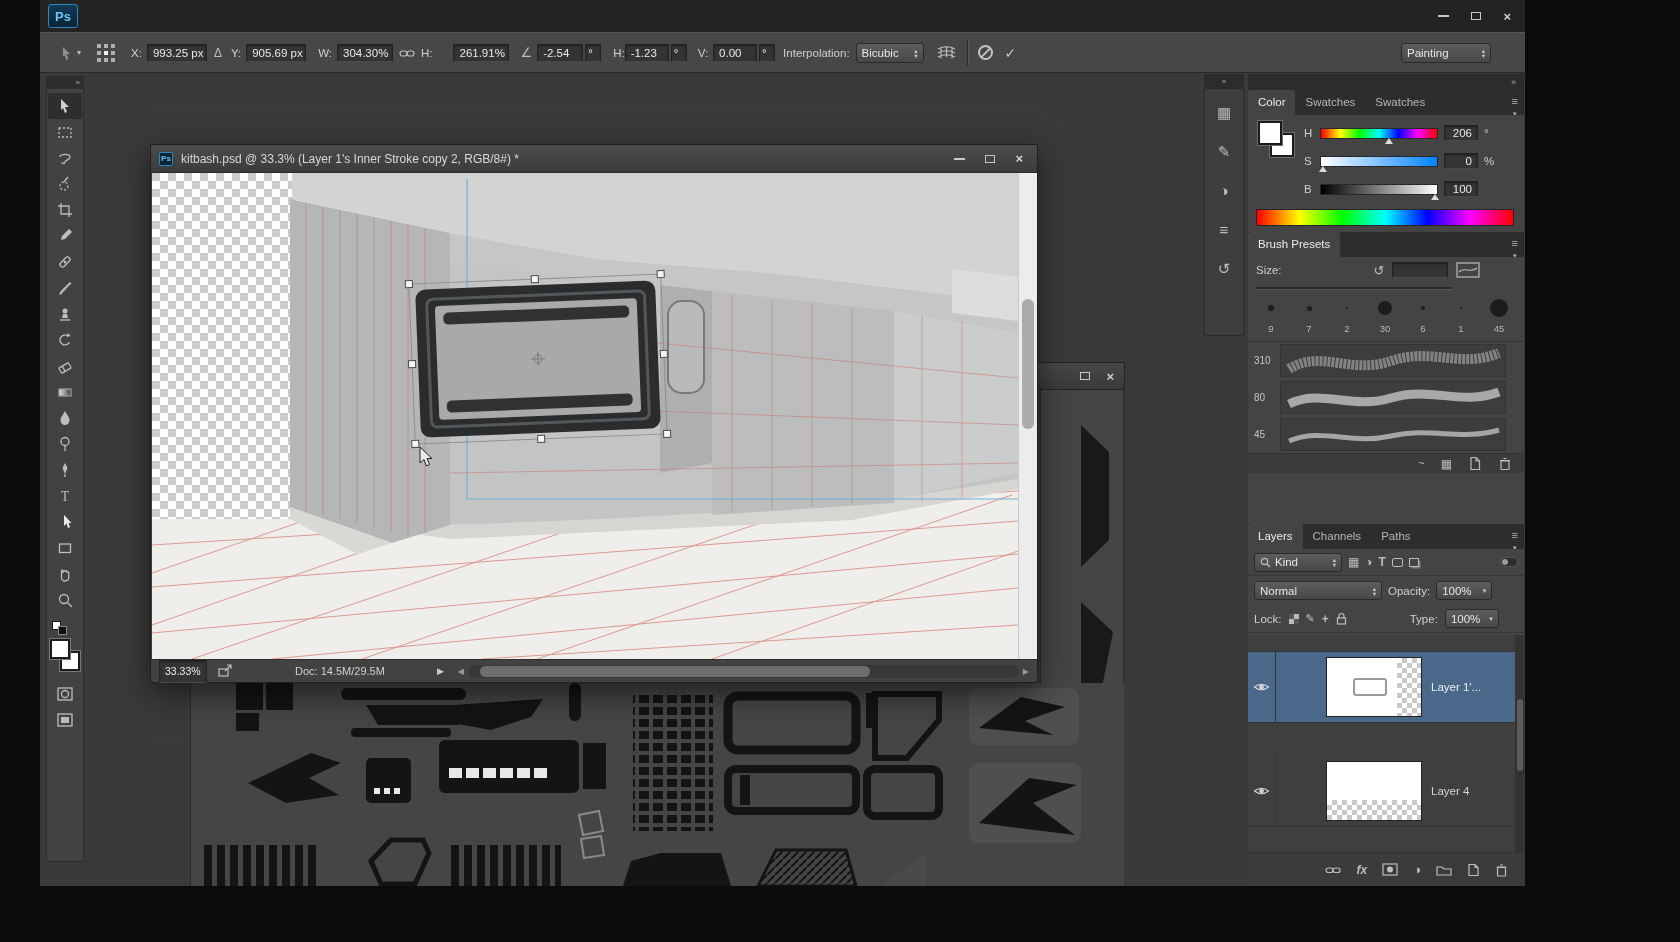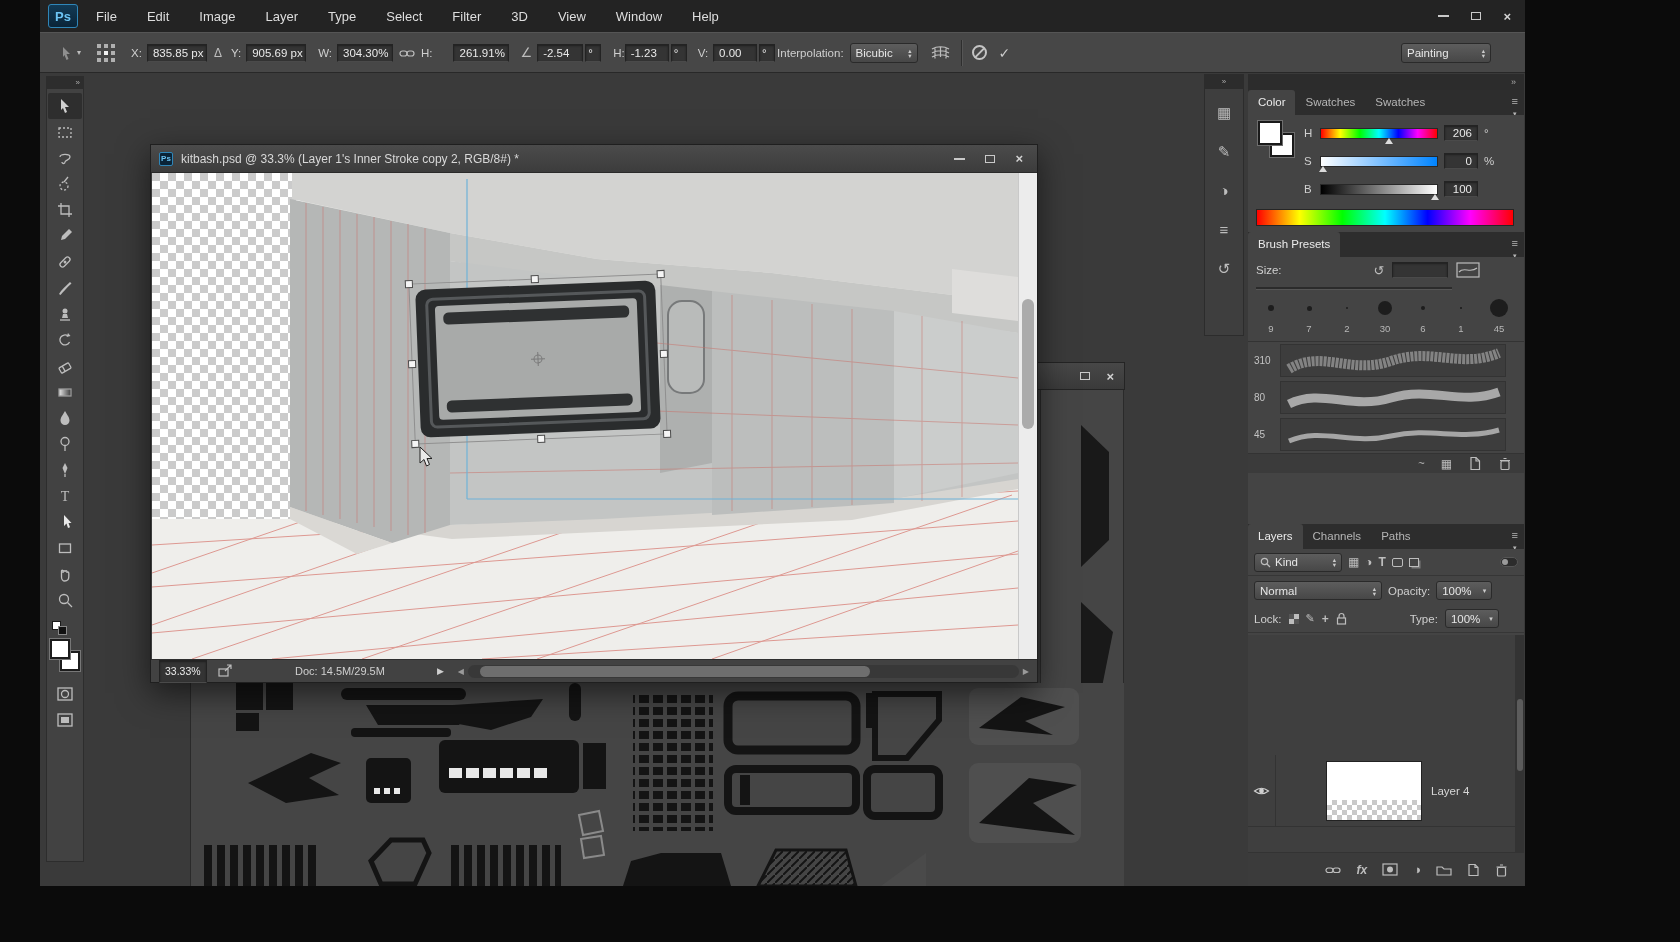--- a/index.html
+++ b/index.html
@@ -29,33 +29,20 @@
 .sep-v{width:1px;height:26px;background:#2e2e2e;box-shadow:1px 0 0 #555}
 .row-flex{display:flex;align-items:center}
 </style>
 </head>
 <body>
 
 <div id="app">
 
   <div class="abs" style="left:0;top:0;width:1485px;height:32px;background:#232323;display:flex;align-items:center">
     <div style="margin-left:8px;width:30px;height:24px;background:linear-gradient(#123a55,#0a2438);border:1px solid #2f86b8;border-radius:3px;color:#6cc4f4;font-weight:bold;font-size:13px;display:flex;align-items:center;justify-content:center">Ps</div>
-    <div style="display:flex;gap:26px;margin-left:16px">
-      <span class="menu-item">File</span>
-      <span class="menu-item">Edit</span>
-      <span class="menu-item">Image</span>
-      <span class="menu-item">Layer</span>
-      <span class="menu-item">Type</span>
-      <span class="menu-item">Select</span>
-      <span class="menu-item">Filter</span>
-      <span class="menu-item">3D</span>
-      <span class="menu-item">View</span>
-      <span class="menu-item">Window</span>
-      <span class="menu-item">Help</span>
-    </div>
     <div style="margin-left:auto;margin-right:14px;display:flex;gap:22px;align-items:center">
       <span class="wc-min"></span>
       <span class="wc-box"></span>
       <span class="wc-x">×</span>
     </div>
   </div>
 
   <div class="abs row-flex" style="left:0;top:32px;width:1485px;height:41px;background:#474747;border-bottom:1px solid #282828;border-top:1px solid #555">
     <div style="margin-left:18px;display:flex;align-items:center;gap:3px">
       <svg width="16" height="16" class="mini-svg">
@@ -68,42 +55,42 @@
         <i style="width:4px;height:4px;background:#b0b0b0"></i>
         <i style="width:4px;height:4px;background:#b0b0b0"></i>
       <i style="width:4px;height:4px;background:#b0b0b0"></i>
         <i style="width:4px;height:4px;background:#f3f3f3"></i>
         <i style="width:4px;height:4px;background:#b0b0b0"></i>
       <i style="width:4px;height:4px;background:#b0b0b0"></i>
         <i style="width:4px;height:4px;background:#b0b0b0"></i>
         <i style="width:4px;height:4px;background:#b0b0b0"></i>
     </div>
     <span class="lbl" style="margin-left:16px">X:</span>
-    <div class="fld" style="margin-left:5px;width:60px">835.85 px</div>
+    <div class="fld" style="margin-left:5px;width:60px">993.25 px</div>
     <span class="ico" style="margin-left:7px;font-size:12px">Δ</span>
     <span class="lbl" style="margin-left:9px">Y:</span>
     <div class="fld" style="margin-left:5px;width:60px">905.69 px</div>
     <span class="lbl" style="margin-left:12px">W:</span>
     <div class="fld" style="margin-left:5px;width:56px">304.30%</div>
     <svg width="16" height="14" style="margin-left:6px" class="mini-svg">
         <rect x="1" y="5" width="7" height="5" rx="2.5"></rect>
         <rect x="8" y="5" width="7" height="5" rx="2.5"></rect>
       </svg>
     <span class="lbl" style="margin-left:6px">H:</span>
     <div class="fld" style="margin-left:21px;width:56px">261.91%</div>
     <span class="ico" style="margin-left:11px">∠</span>
     <div class="fld" style="margin-left:5px;width:46px">-2.54</div>
     <div class="fld" style="margin-left:2px;width:16px;padding:0 2px">°</div>
     <span class="lbl" style="margin-left:12px">H:</span>
     <div class="fld" style="width:44px">-1.23</div>
     <div class="fld" style="margin-left:2px;width:16px;padding:0 2px">°</div>
     <span class="lbl" style="margin-left:11px">V:</span>
     <div class="fld" style="margin-left:5px;width:44px">0.00</div>
     <div class="fld" style="margin-left:2px;width:16px;padding:0 2px">°</div>
-    <span class="lbl" style="margin-left:2px">Interpolation:</span>
+    <span class="lbl" style="margin-left:8px">Interpolation:</span>
     <div class="dd" style="margin-left:6px;width:68px">
       <span>Bicubic</span>
       <span class="ddar">
           <span>▴</span>
           <span>▾</span>
         </span>
     </div>
     <svg width="22" height="18" style="margin-left:11px" class="mini-svg">
         <path d="M3 5 C8 2 15 2 20 5 M3 9 C8 6 15 6 20 9 M3 13 C8 10 15 10 20 13 M6 3.5 V14.5 M11.5 2.5 V13 M17 3.5 V14.5"></path>
       </svg>
@@ -637,20 +624,33 @@
               <path d="M3 6 V4 A2.5 2.5 0 0 1 8 4 V6"></path>
             </svg>
           <span class="lbl" style="margin-left:56px">Type:</span>
           <div class="dd" style="width:54px;height:19px">
             <span>100%</span>
             <span style="font-size:7px;color:#cbcbcb">▾</span>
           </div>
         </div>
 
         <div style="position:absolute;left:0;top:86px;right:9px;bottom:34px;background:#3f3f3f;overflow:hidden">
+          <div class="row-flex" style="position:absolute;left:0;top:16px;right:0;height:72px;background:#49688a;border-top:1px solid #333;border-bottom:1px solid #333">
+            <div style="width:28px;height:100%;display:flex;align-items:center;justify-content:center;border-right:1px solid #333">
+              <svg width="17" height="12">
+                  <path d="M1.5 6 Q8.5 0.5 15.5 6 Q8.5 11.5 1.5 6 Z" fill="none" stroke="#d6d6d6" stroke-width="1.2"></path>
+                  <circle cx="8.5" cy="6" r="2.4" fill="#d6d6d6"></circle>
+                </svg>
+            </div>
+            <div style="margin-left:50px;width:96px;height:60px;background:#fff;border:1px solid #222;position:relative">
+              <div class="checker" style="position:absolute;right:0;top:0;width:24px;height:100%"></div>
+              <i style="position:absolute;left:26px;top:20px;width:34px;height:18px;border:2px solid #9a9a9a;border-radius:3px"></i>
+            </div>
+            <span style="margin-left:9px;font-size:11.5px;color:#ededed">Layer 1'...</span>
+          </div>
           <div class="row-flex" style="position:absolute;left:0;top:120px;right:0;height:72px;border-bottom:1px solid #333">
             <div style="width:28px;height:100%;display:flex;align-items:center;justify-content:center;border-right:1px solid #333">
               <svg width="17" height="12">
                   <path d="M1.5 6 Q8.5 0.5 15.5 6 Q8.5 11.5 1.5 6 Z" fill="none" stroke="#cfcfcf" stroke-width="1.2"></path>
                   <circle cx="8.5" cy="6" r="2.4" fill="#cfcfcf"></circle>
                 </svg>
             </div>
             <div style="margin-left:50px;width:96px;height:60px;background:#fff;border:1px solid #222;position:relative">
               <div class="checker" style="position:absolute;left:0;bottom:0;width:100%;height:20px"></div>
             </div>

